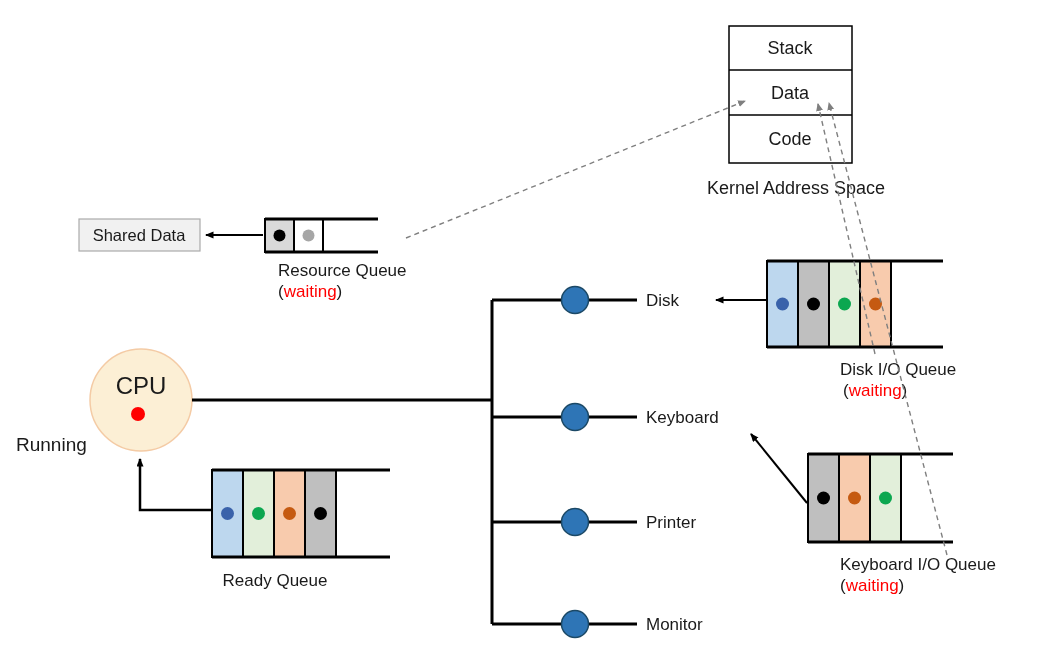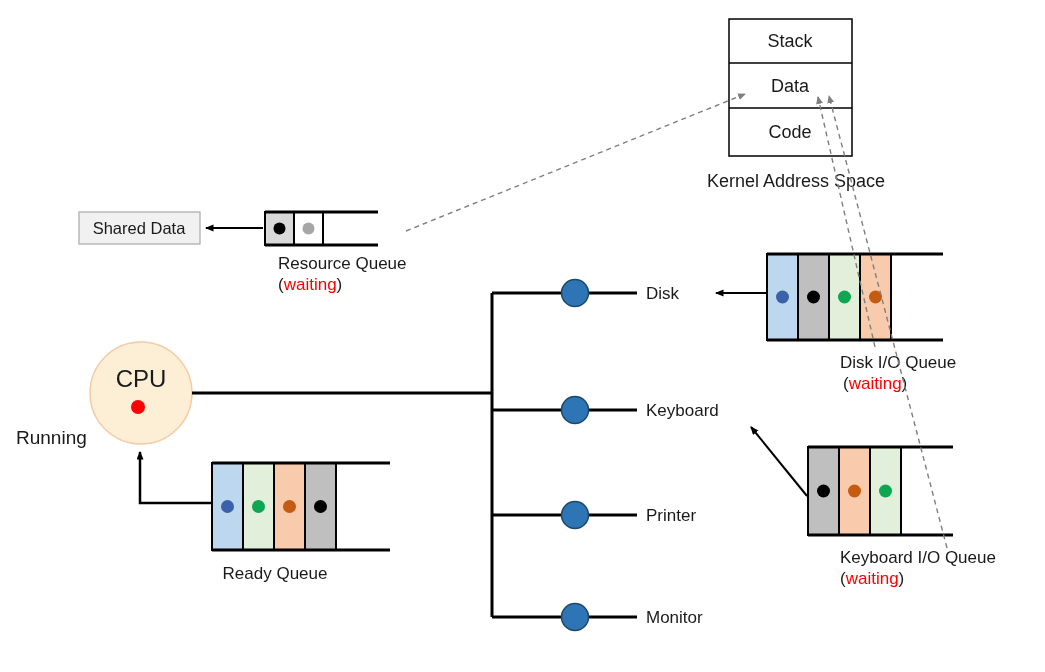--- a/index.html
+++ b/index.html
@@ -1,17 +1,17 @@
 <!DOCTYPE html>
 <html><head>
 <meta charset="utf-8">
 <style>
   html,body{margin:0;padding:0;background:#ffffff;}
   body{width:1045px;height:672px;font-family:"Liberation Sans",sans-serif;}
-  .canvas{position:relative;width:1045px;height:556px;}
+  .canvas{position:relative;width:1045px;height:556px;margin-top:7px;}
   svg{position:absolute;left:0;top:0;}
   text{font-family:"Liberation Sans",sans-serif;fill:#1a1a1a;}
   .t-box{font-size:18px;}
   .t-caption{font-size:18px;}
   .t-lbl{font-size:17px;}
   .t-dev{font-size:17px;}
   .t-cpu{font-size:24px;}
   .t-run{font-size:19px;}
   .t-shared{font-size:16.5px;}
   .mid{text-anchor:middle;}

